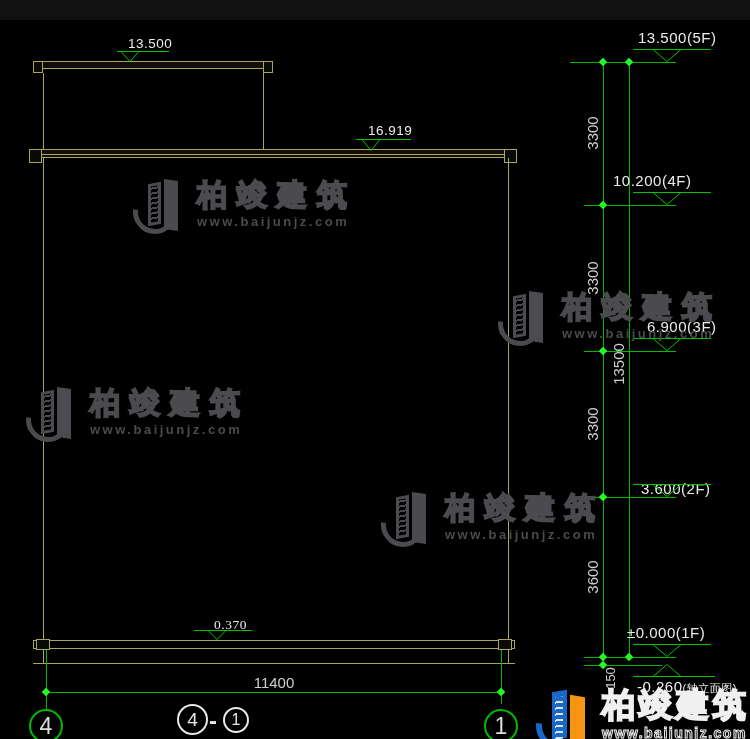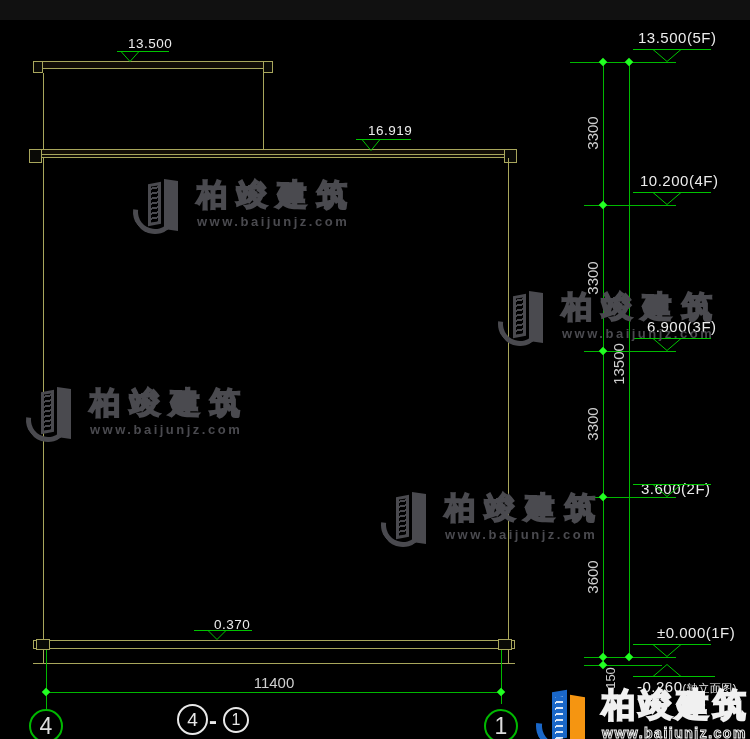--- a/index.html
+++ b/index.html
@@ -93,21 +93,21 @@
   <svg class="lvl-svg" style="left:117px;top:31px;" width="52" height="11" viewBox="0 0 52 11">
     <path d="M0 0.5 H52 M4 0.5 L13 10.5 L22 0.5" stroke="#00c400" fill="none"></path>
     </svg>
 
   <div class="cadtext small" style="left:368px;top:103px;">
     <span>16.919</span></div>
   <svg class="lvl-svg" style="left:356px;top:119px;" width="55" height="12" viewBox="0 0 55 12">
     <path d="M0 0.5 H55 M6 0.5 L15 11.5 L24 0.5" stroke="#00c400" fill="none"></path>
     </svg>
 
-  <div class="cadtext small" style="left:214px;top:597px;">
+  <div class="cadtext small" style="left:214px;top:597px;font-family:Liberation Serif, serif;">
     <span>0.370</span></div>
   <svg class="lvl-svg" style="left:194px;top:610px;" width="58" height="10" viewBox="0 0 58 10">
     <path d="M0 0.5 H58 M14 0.5 L23 9.5 L32 0.5" stroke="#00c400" fill="none"></path>
     </svg>
 
   <div class="gvline" style="left:603px;top:42px;height:603px;"></div>
   <div class="gvline" style="left:629px;top:42px;height:596px;"></div>
 
   <div class="ghline" style="left:570px;top:42px;width:106px;"></div>
   <div class="ghline" style="left:584px;top:185px;width:92px;"></div>
@@ -131,39 +131,39 @@
   <div class="dimnum" style="left:592px;top:557px;">3600</div>
   <div class="dimnum" style="left:610px;top:658px;font-size:13px;">150</div>
   <div class="dimnum" style="left:618px;top:344px;">13500</div>
 
   <div class="cadtext" style="left:638px;top:9px;">
     <span>13.500</span><span>(5F)</span></div>
   <svg class="lvl-svg" style="left:633px;top:29px;" width="78" height="13" viewBox="0 0 78 13">
     <path d="M0 0.5 H78 M20 0.5 L34 12.5 L48 0.5" stroke="#00c400" fill="none"></path>
     </svg>
 
-  <div class="cadtext" style="left:640px;top:152px;">
+  <div class="cadtext" style="left:613px;top:152px;">
     <span>10.200</span><span>(4F)</span></div>
   <svg class="lvl-svg" style="left:633px;top:172px;" width="78" height="13" viewBox="0 0 78 13">
     <path d="M0 0.5 H78 M20 0.5 L34 12.5 L48 0.5" stroke="#00c400" fill="none"></path>
     </svg>
 
   <div class="cadtext" style="left:647px;top:298px;">
     <span>6.900</span><span>(3F)</span></div>
   <svg class="lvl-svg" style="left:633px;top:318px;" width="78" height="13" viewBox="0 0 78 13">
     <path d="M0 0.5 H78 M20 0.5 L34 12.5 L48 0.5" stroke="#00c400" fill="none"></path>
     </svg>
 
   <div class="cadtext" style="left:641px;top:460px;text-align:center;">
     <span>3.600</span><span>(2F)</span></div>
   <svg class="lvl-svg" style="left:633px;top:464px;" width="78" height="13" viewBox="0 0 78 13">
     <path d="M0 0.5 H78 M20 0.5 L34 12.5 L48 0.5" stroke="#00c400" fill="none"></path>
     </svg>
 
-  <div class="cadtext" style="left:657px;top:604px;">
+  <div class="cadtext" style="left:627px;top:604px;">
     <span>±0.000</span><span>(1F)</span></div>
   <svg class="lvl-svg" style="left:633px;top:624px;" width="78" height="13" viewBox="0 0 78 13">
     <path d="M0 0.5 H78 M20 0.5 L34 12.5 L48 0.5" stroke="#00c400" fill="none"></path>
     </svg>
 
   <svg class="lvl-svg" style="left:633px;top:644px;" width="82" height="13" viewBox="0 0 82 13">
     <path d="M0 12.5 H82 M20 12.5 L34 0.5 L48 12.5" stroke="#00c400" fill="none"></path>
     </svg>
   <div class="cadtext" style="left:637px;top:658px;">
     <span>-0.260</span><span class="suffix-cn">(轴立面图)</span></div>

